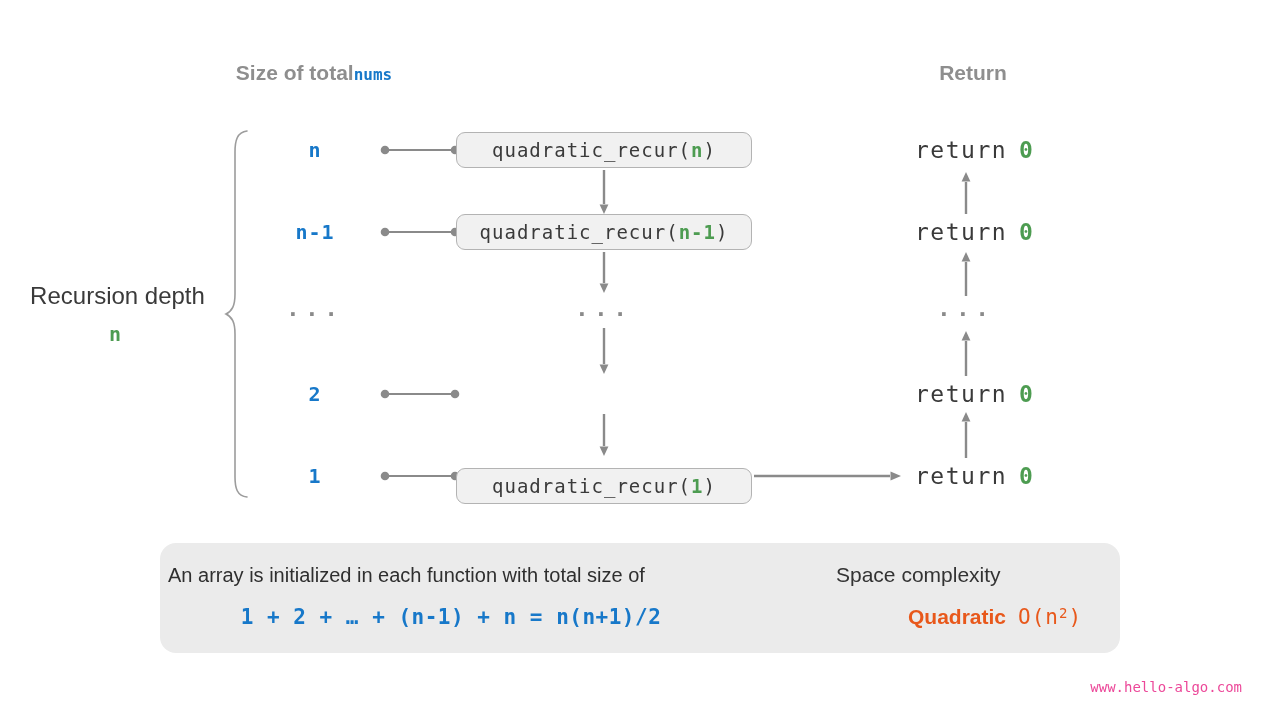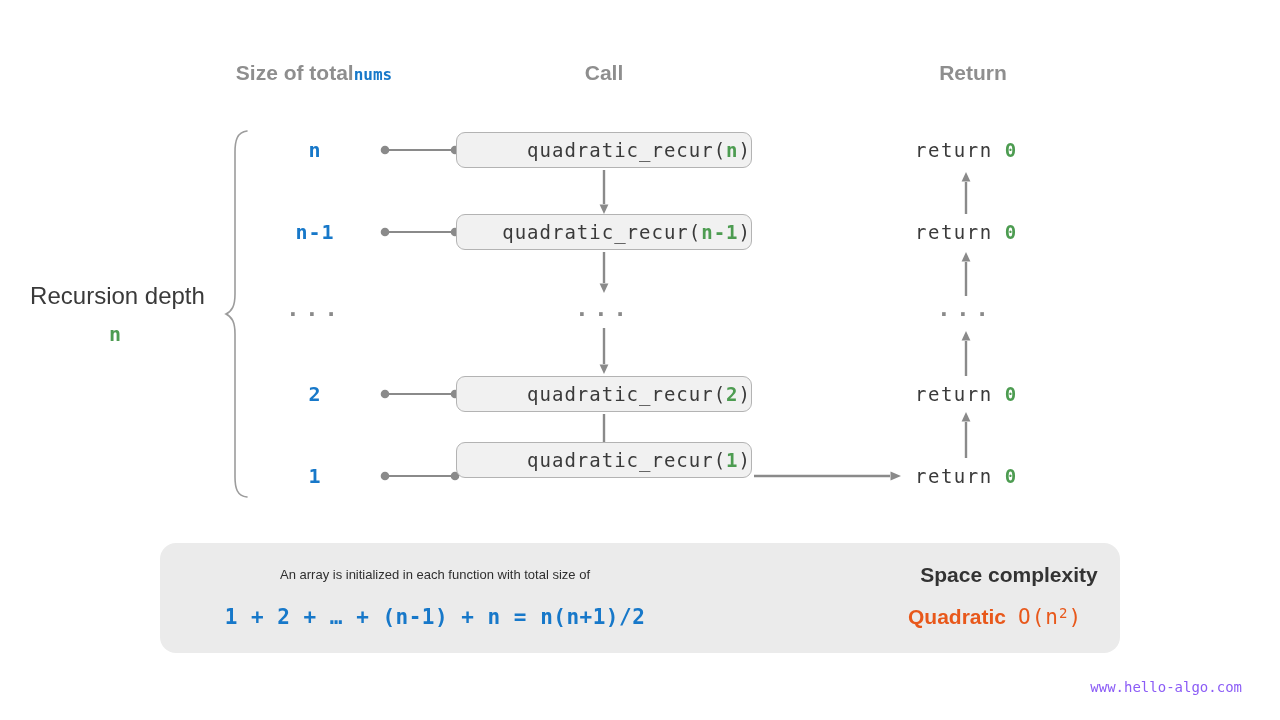--- a/index.html
+++ b/index.html
@@ -11,49 +11,49 @@
   .abs{position:absolute;}
   .center{text-align:center;}
 
   .hdr{font-size:21px;font-weight:bold;color:var(--gray);height:30px;line-height:30px;}
   .hdr .code{font-family:"DejaVu Sans Mono",monospace;font-weight:bold;color:var(--blue);font-size:16px;}
 
   .size-label{left:255px;width:120px;height:36px;line-height:36px;
     font-family:"DejaVu Sans Mono",monospace;font-weight:bold;font-size:20px;color:var(--blue);text-align:center;letter-spacing:1px;}
 
   .call-box{left:456px;width:296px;height:36px;line-height:34px;box-sizing:border-box;
-    background:#f1f1f1;border:1.5px solid #b3b3b3;border-radius:9px;text-align:right;}
+    background:#f1f1f1;border:1.5px solid #b3b3b3;border-radius:9px;text-align:center;}
   .call-box .code{font-family:"DejaVu Sans Mono",monospace;font-size:19px;color:#3a3a3a;letter-spacing:1px;}
   .call-box .arg{color:var(--green);font-weight:700;}
 
   .ret{left:915px;width:200px;height:36px;line-height:36px;
-    font-family:"DejaVu Sans Mono",monospace;font-size:19px;color:#3a3a3a;letter-spacing:1.5px;}
+    font-family:"DejaVu Sans Mono",monospace;font-size:23px;color:#3a3a3a;letter-spacing:1.5px;}
   .ret .val{color:var(--green);font-weight:700;margin-left:12px;}
 
   .dots{height:30px;line-height:26px;font-family:"DejaVu Sans Mono",monospace;font-weight:700;
     font-size:22px;letter-spacing:6px;color:#8a8a8a;text-align:center;}
 
   .left-label-1{left:20px;width:195px;height:28px;line-height:28px;font-size:24px;color:#3a3a3a;text-align:center;}
   .left-label-2{left:20px;width:190px;height:28px;line-height:28px;
     font-family:"DejaVu Sans Mono",monospace;font-weight:bold;font-size:20px;color:var(--green);text-align:center;}
 
   .trigger{left:700px;width:240px;top:423px;height:28px;line-height:28px;
     font-size:20px;font-weight:bold;color:var(--gray);text-align:center;}
 
   .panel{left:160px;top:543px;width:960px;height:110px;background:#ebebeb;border-radius:16px;}
-  .panel-desc{left:180px;top:561px;width:510px;height:28px;line-height:28px;font-size:13px;color:#2f2f2f;text-align:center;}
-  .panel-formula{left:180px;top:602px;width:510px;height:30px;line-height:30px;
+  .panel-desc{left:168px;top:561px;width:510px;height:28px;line-height:28px;font-size:20px;color:#2f2f2f;}
+  .panel-formula{left:196px;top:602px;width:510px;height:30px;line-height:30px;
     font-family:"DejaVu Sans Mono",monospace;font-weight:bold;font-size:21px;color:var(--blue);text-align:center;letter-spacing:0.5px;}
-  .panel-title{left:886px;top:561px;width:246px;height:28px;line-height:28px;font-size:21px;font-weight:bold;color:#333333;text-align:center;}
+  .panel-title{left:836px;top:561px;width:246px;height:28px;line-height:28px;font-size:21px;font-weight:normal;color:#333333;}
   .panel-result{left:872px;top:601px;width:246px;height:32px;line-height:32px;font-size:21px;font-weight:bold;color:var(--orange);text-align:center;}
   .panel-result .bigo{font-family:"DejaVu Sans Mono",monospace;font-weight:normal;margin-left:12px;letter-spacing:1px;}
   .panel-result sup{font-size:14px;line-height:0;vertical-align:6px;}
 
   .watermark{left:1040px;top:678px;width:202px;height:18px;line-height:18px;
-    font-family:"DejaVu Sans Mono",monospace;font-size:14px;color:#8b5cf6;text-align:right;}
+    font-family:"DejaVu Sans Mono",monospace;font-size:14px;color:#ec4899;text-align:right;}
 </style>
 </head>
 <body>
 
 <div class="canvas">
 
   <svg class="overlay" viewBox="0 0 1280 720">
 
     <path d="M247,131 C237,132 235,141 235,152 L235,294 C235,306 232,311 226,314 C232,317 235,322 235,334 L235,477 C235,488 237,496 247,497" fill="none" stroke="#9c9c9c" stroke-width="1.6" stroke-linecap="round"></path>
 
@@ -98,21 +98,20 @@
       <line x1="754" y1="476" x2="890" y2="476"></line>
         <polygon points="901,476 890.5,471.4 890.5,480.6" stroke="none"></polygon>
     </g>
 
     <path d="M802,593 h20 v-10 l28,17 -28,17 v-10 h-20 z" fill="#c3c3c3"></path>
   </svg>
 
   <div class="abs hdr center" style="left:164px;top:58px;width:300px;">
     <span>Size of total</span><span class="code">nums</span>
   </div>
-  <div class="abs hdr center" style="left:504px;top:58px;width:200px;">Call</div>
   <div class="abs hdr center" style="left:873px;top:58px;width:200px;">Return</div>
 
   <div class="abs left-label-1" style="top:282px;">Recursion depth</div>
   <div class="abs left-label-2" style="top:320px;">n</div>
 
   <div class="abs size-label" style="top:132px;">n</div>
   <div class="abs call-box" style="top:132px;">
     <span class="code"><span>quadratic_recur(</span><span class="arg">n</span><span>)</span></span>
   </div>
   <div class="abs ret" style="top:132px;">
@@ -125,29 +124,26 @@
   </div>
   <div class="abs ret" style="top:214px;">
     <span>return</span><span class="val">0</span>
   </div>
 
   <div class="abs dots" style="left:255px;top:296px;width:120px;">...</div>
   <div class="abs dots" style="left:554px;top:296px;width:100px;">...</div>
   <div class="abs dots" style="left:916px;top:296px;width:100px;">...</div>
 
   <div class="abs size-label" style="top:376px;">2</div>
-  <div class="abs call-box" style="top:376px;">
-    <span class="code"><span>quadratic_recur(</span><span class="arg">2</span><span>)</span></span>
-  </div>
   <div class="abs ret" style="top:376px;">
     <span>return</span><span class="val">0</span>
   </div>
 
   <div class="abs size-label" style="top:458px;">1</div>
-  <div class="abs call-box" style="top:442px;">
+  <div class="abs call-box" style="top:468px;">
     <span class="code"><span>quadratic_recur(</span><span class="arg">1</span><span>)</span></span>
   </div>
   <div class="abs ret" style="top:458px;">
     <span>return</span><span class="val">0</span>
   </div>
 
 
   <div class="abs panel"></div>
   <div class="abs panel-desc">An array is initialized in each function with total size of</div>
   <div class="abs panel-formula">1 + 2 + … + (n-1) + n = n(n+1)/2</div>

